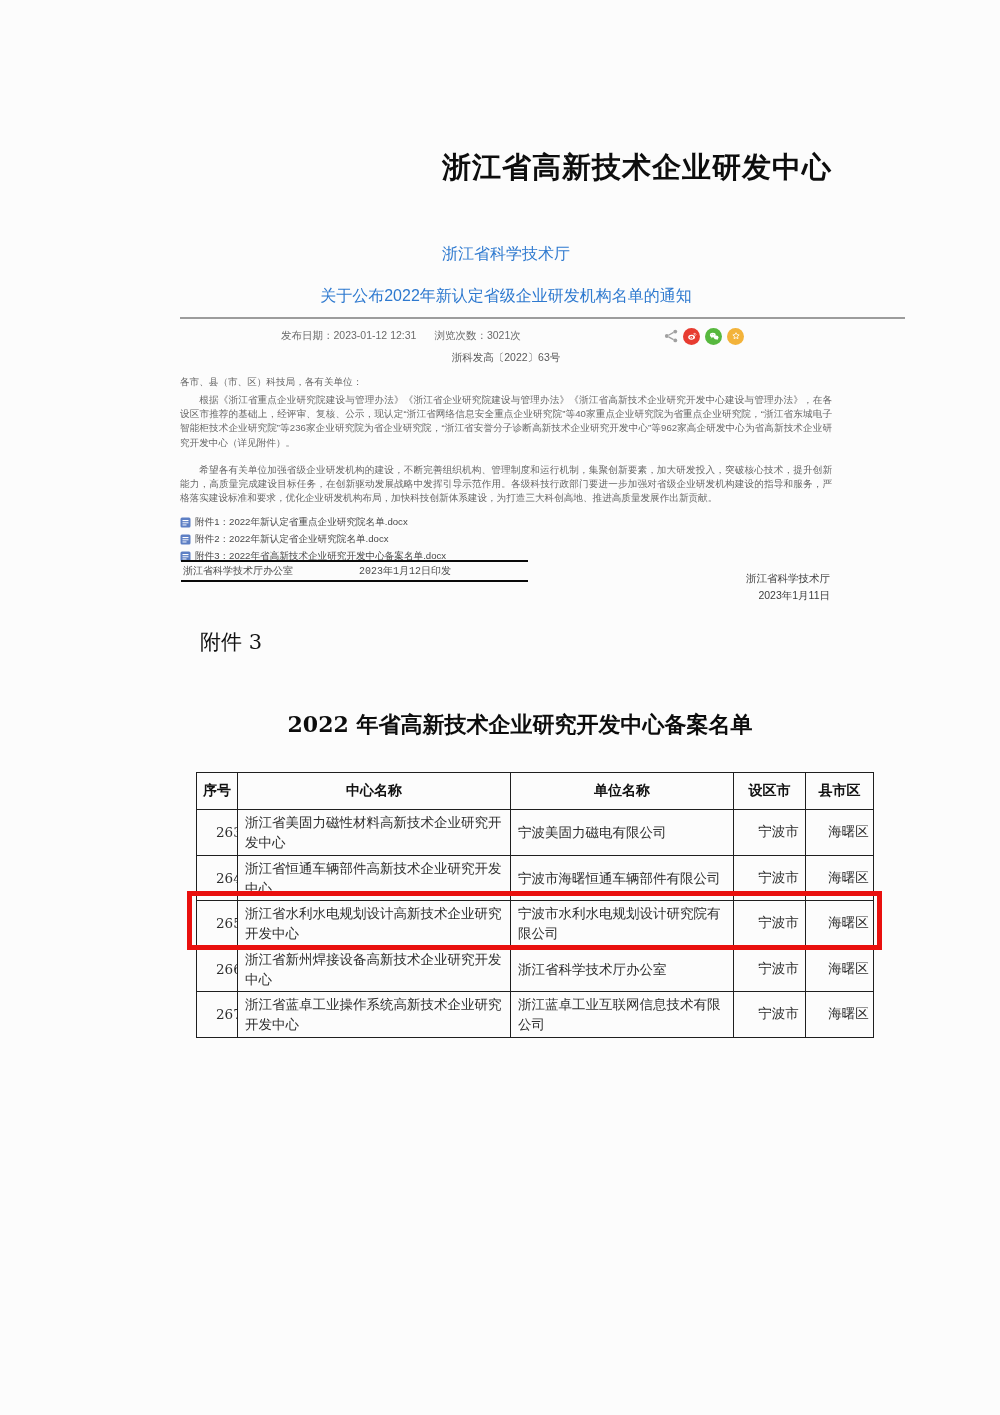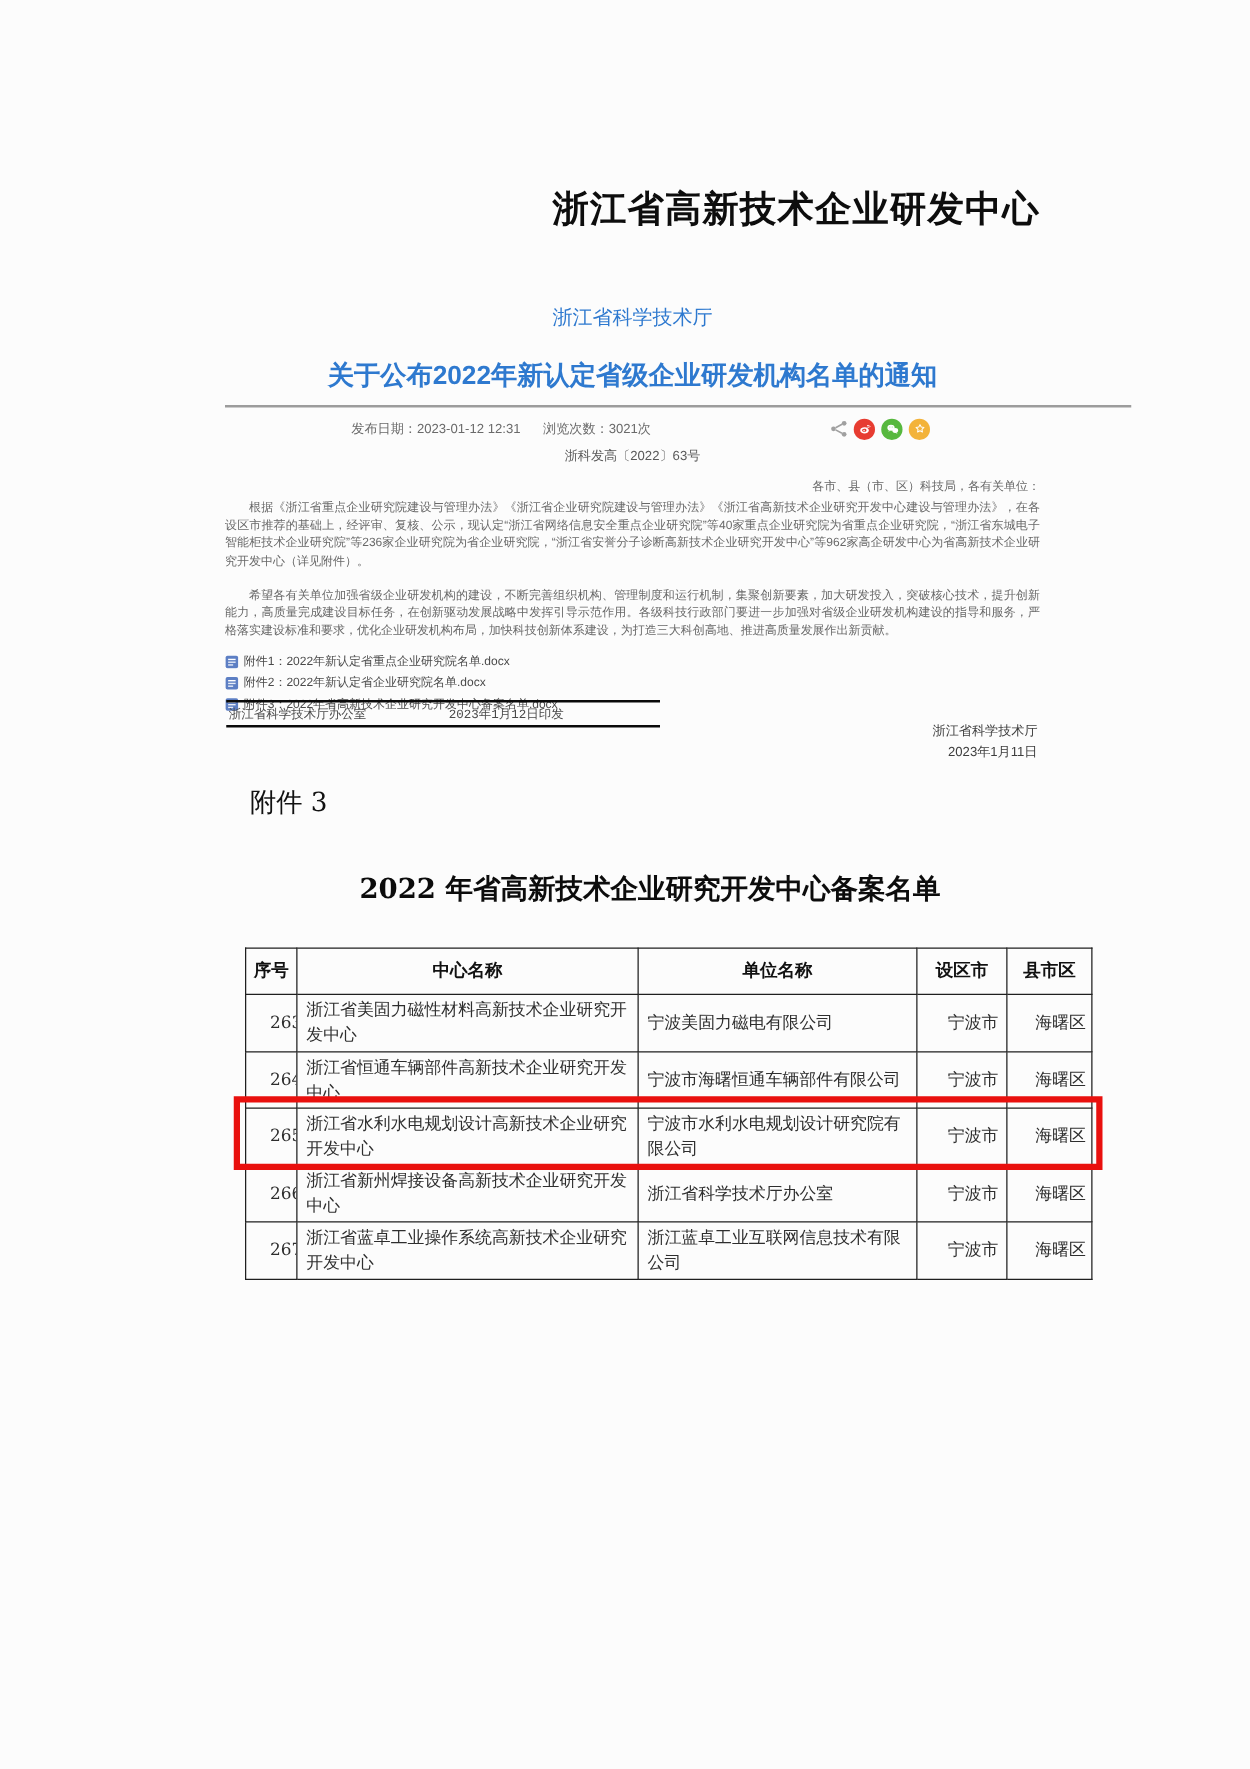--- a/index.html
+++ b/index.html
@@ -16,39 +16,39 @@
   .page-title {
     margin:0 0 56px 0; text-align:right;
     font-size:29px; font-weight:bold; color:#0d0d0d; letter-spacing:1px;
     font-family:"Liberation Sans", sans-serif;
   }
   .blue-link {
     display:block; text-align:center; text-decoration:none;
     color:#2e79cf; cursor:pointer;
   }
   .org-link   { font-size:16px; margin-bottom:21px; }
-  .title-link { font-size:21px; margin-bottom:10px; font-weight:700; }
+  .title-link { font-size:16px; margin-bottom:10px; font-weight:400; }
 
   .top-rule { width:725px; height:0; border:none; border-top:2px solid #9c9c9c; margin:0; }
 
   .meta-row {
     display:flex; align-items:center; height:20px; margin-top:7px;
     font-size:10.5px; color:#6a6a6a; padding-left:101px;
   }
   .meta-views { margin-left:18px; }
   .share-group { margin-left:auto; margin-right:88px; display:flex; align-items:center; gap:5px; }
   .share-group .cir { width:17px; height:17px; border-radius:50%; display:flex; align-items:center; justify-content:center; cursor:pointer; }
   .cir-weibo  { background:#e73c31; }
   .cir-wechat { background:#57b83e; }
   .cir-star   { background:#f3b33a; }
   .share-glyph { display:flex; align-items:center; cursor:pointer; }
 
   .doc-number { text-align:center; font-size:10.5px; color:#595959; margin-top:5px; }
 
-  .salutation { margin-top:11px; font-size:9.6px; color:#686868;text-align:right; }
+  .salutation { margin-top:11px; font-size:9.6px; color:#686868; }
   .body-para {
     margin:4px 0 0 0; font-size:9.6px; color:#686868;
     line-height:14.2px; text-align:justify; text-indent:2em;
   }
   .body-para.second { margin-top:13px; }
 
   .attachments { margin-top:9px; }
   .attach-row { display:flex; align-items:center; gap:4px; height:17px; font-size:9.6px; color:#4a4a4a; cursor:pointer; }
   .attach-icon { display:flex; align-items:center; }
 
@@ -62,21 +62,21 @@
   .footer-office { margin-left:2px; }
   .footer-print  { margin-left:66px; }
 
   
   .appendix { position:absolute; left:180px; top:628px; width:700px; }
   .appendix-label {
     margin-left:20px; font-size:21px; color:#111;
     font-family:"DejaVu Serif","Liberation Serif",serif;
   }
   .appendix-title {
-    width:680px; margin-top:40px; text-align:center;
+    width:680px; margin-top:54px; text-align:center;
     font-size:22px; font-weight:bold; color:#0c0c0c;
     font-family:"DejaVu Serif","Liberation Serif",serif;
   }
   .table-wrap { position:relative; width:677px; margin-left:16px; margin-top:32px; }
 
   table.centers {
     border-collapse:collapse; table-layout:fixed; width:677px;
     font-family:"DejaVu Serif","Liberation Serif",serif;
   }
   table.centers th, table.centers td { border:1px solid #1f1f1f; overflow:hidden; }

